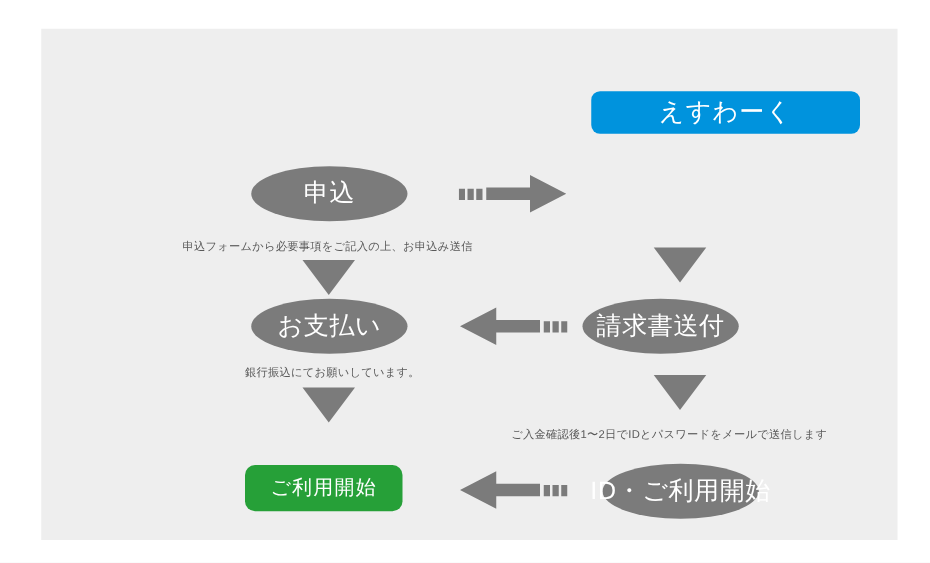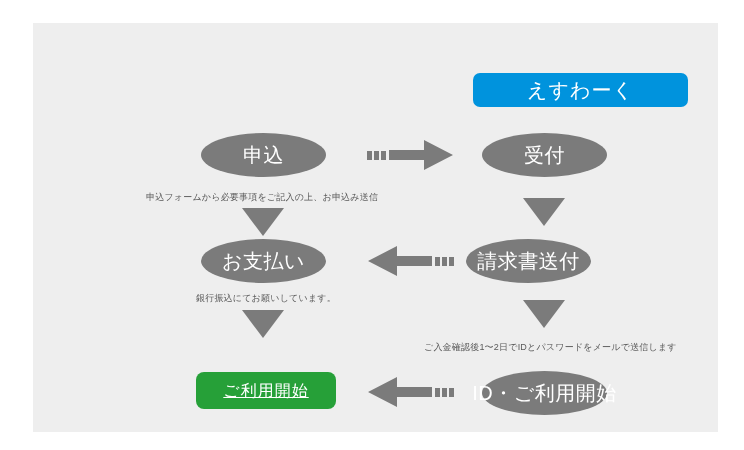--- a/index.html
+++ b/index.html
@@ -70,47 +70,46 @@
   .e-receive    { left: 449px; top: 110px; width: 125px; height: 44px; }
   .e-payment    { left: 168px; top: 216px; width: 125px; height: 44px; }
   .e-invoice    { left: 433px; top: 216px; width: 125px; height: 44px; }
   .e-idpass     { left: 449px; top: 348px; width: 125px; height: 44px; }
 
   
   .node-green {
     position: absolute;
     left: 163px;
     top: 349px;
-    width: 140px;
+    width: 126px;
     height: 37px;
     background: #26a038;
     border-radius: 8px;
     color: #ffffff;
     font-size: 16px;
     line-height: 1;
     display: flex;
     align-items: center;
     justify-content: center;
     white-space: nowrap;
     letter-spacing: 1px;
-    text-decoration: underline;
   }
 
   
   .caption {
     position: absolute;
     font-size: 9px;
     color: #595959;
     line-height: 1;
     white-space: nowrap;
     letter-spacing: 0.2px;
   }
   .cap-1 { left: 113px; top: 170px; }
   .cap-2 { left: 163px; top: 271px; }
-  .cap-3 { left: 391px; top: 320px; }
+  .cap-3 { left: 376px; top: 320px; }
 
   
   .tri-down {
     position: absolute;
     width: 0;
     height: 0;
     border-left: 21px solid transparent;
     border-right: 21px solid transparent;
     border-top: 28px solid #7b7b7b;
   }
@@ -132,21 +131,20 @@
 </head>
 <body>
 
 <div id="canvas">
 
 
   <div class="pill pill-service">えすわーく</div>
 
   <div class="ellipse e-apply">申込</div>
 
-  <div class="ellipse e-receive">受付</div>
 
   <div class="arrow-wrap a-right">
     <svg width="88" height="34" viewBox="0 0 88 34" aria-hidden="true">
       <g fill="#7b7b7b">
         <rect x="0" y="13" width="5" height="9"></rect>
         <rect x="7" y="13" width="5" height="9"></rect>
         <rect x="14" y="13" width="5" height="9"></rect>
         <path d="M22 12 H57 V2 L86 17 L57 32 V22 H22 Z"></path>
       </g>
     </svg>

